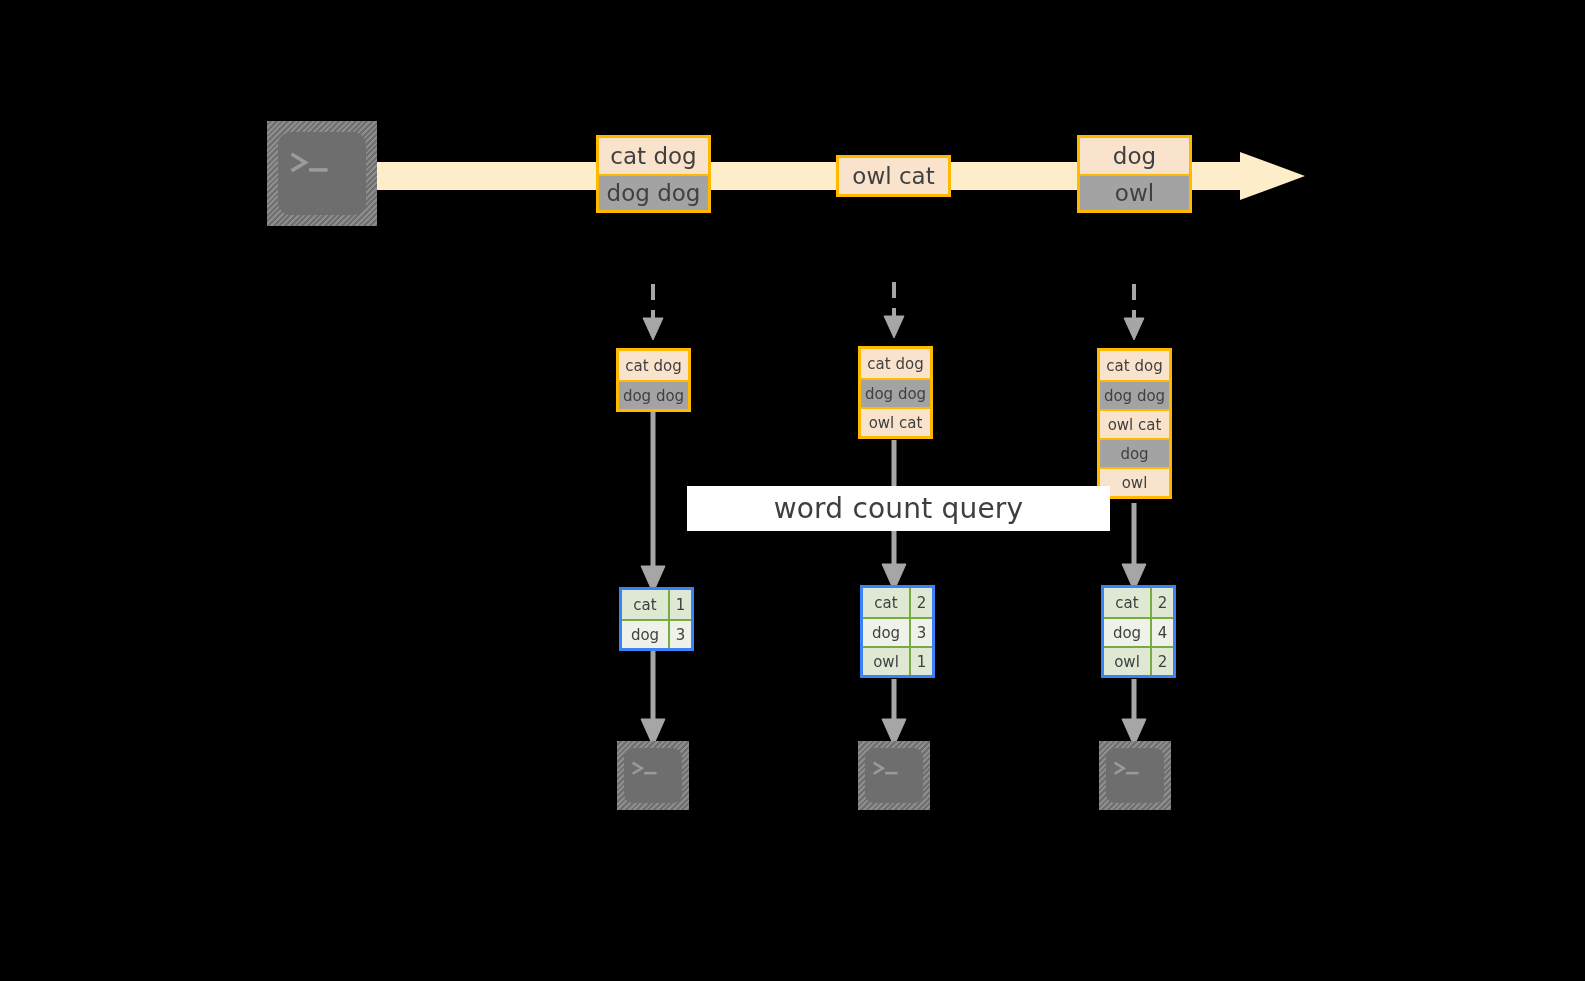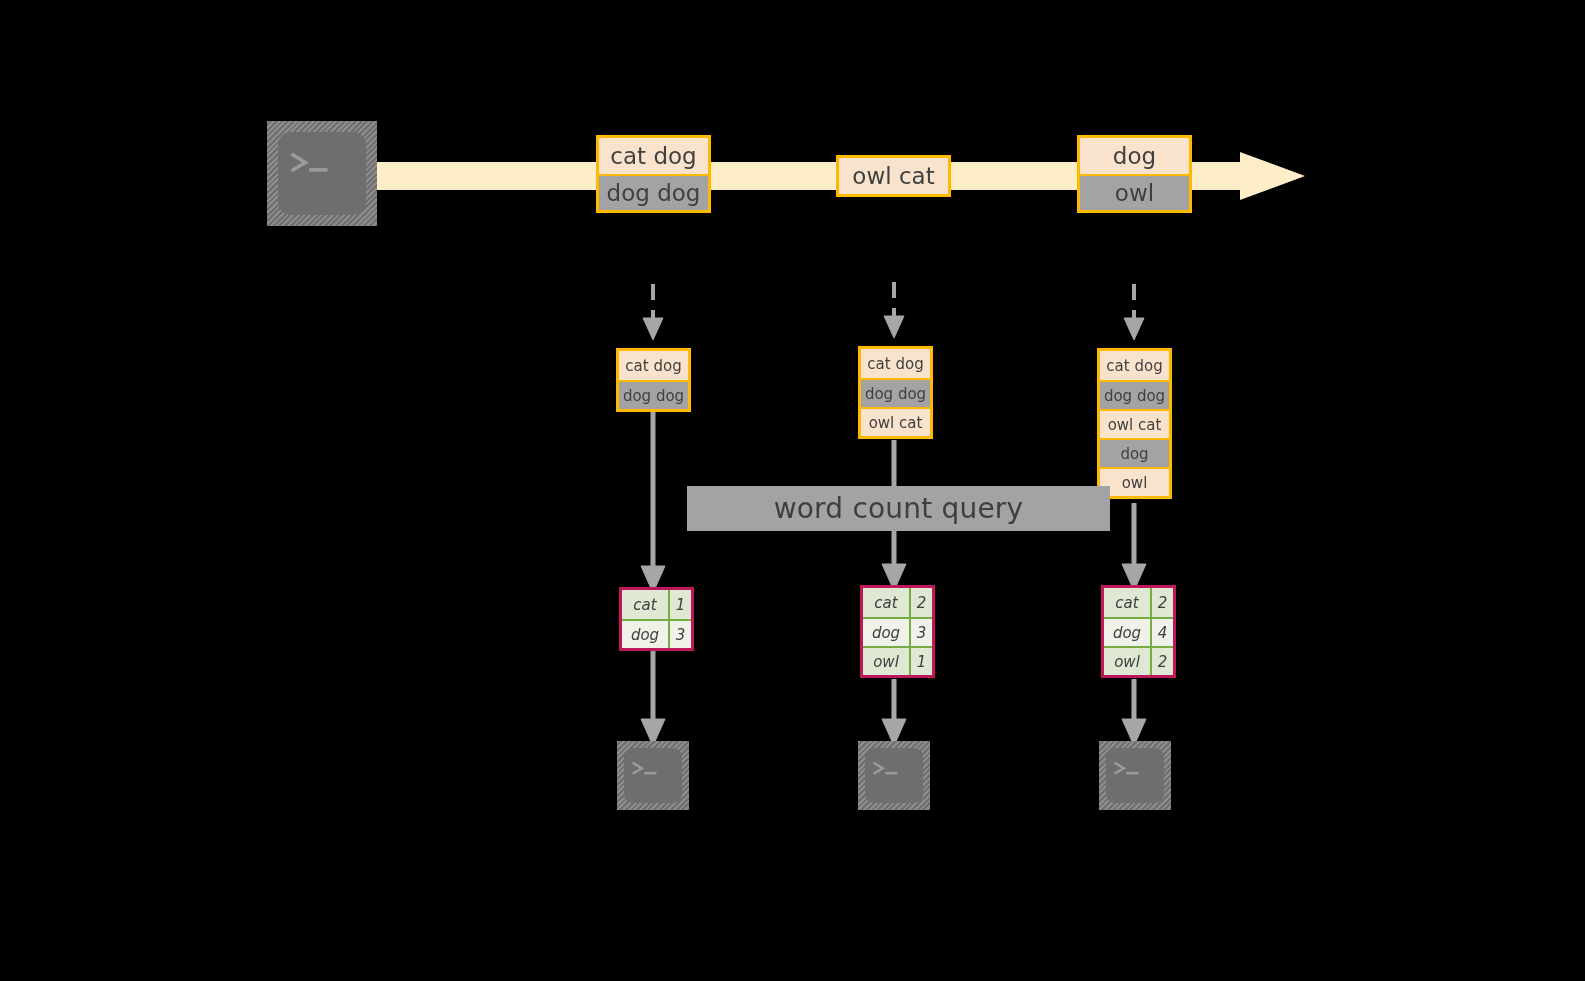--- a/index.html
+++ b/index.html
@@ -78,23 +78,22 @@
   .otable.top .row { height: 36px; }
 
   .otable.mid { font-size: 15px; border-width: 3px; }
   .otable.mid .row { height: 29px; }
   .otable.mid .row + .row { border-top: 2px solid #ffb900; }
 
   
   .gtable {
     position: absolute;
     box-sizing: border-box;
-    border: 3px solid #be185d;
+    border: 3px solid #3b82f6;
     font-size: 15px;
-    font-style: italic;
   }
   .gtable .grow {
     display: flex;
     height: 29px;
     box-sizing: border-box;
   }
   .gtable .grow + .grow { border-top: 2px solid #77ac43; }
   .gtable .gw, .gtable .gc {
     box-sizing: border-box;
     display: flex;
@@ -108,21 +107,21 @@
   .gtable .grow.shade .gw, .gtable .grow.shade .gc { background: #dfe8d3; }
   .gtable .grow.plain .gw, .gtable .grow.plain .gc { background: #eef2e9; }
 
   
   .query-label {
     position: absolute;
     left: 687px;
     top: 458px;
     width: 423px;
     height: 45px;
-    background: #a3a3a3;
+    background: #ffffff;
     display: flex;
     align-items: center;
     justify-content: center;
     font-size: 28px;
     color: #3f3f3f;
     letter-spacing: 0.2px;
   }
 </style>
 </head>
 <body>

